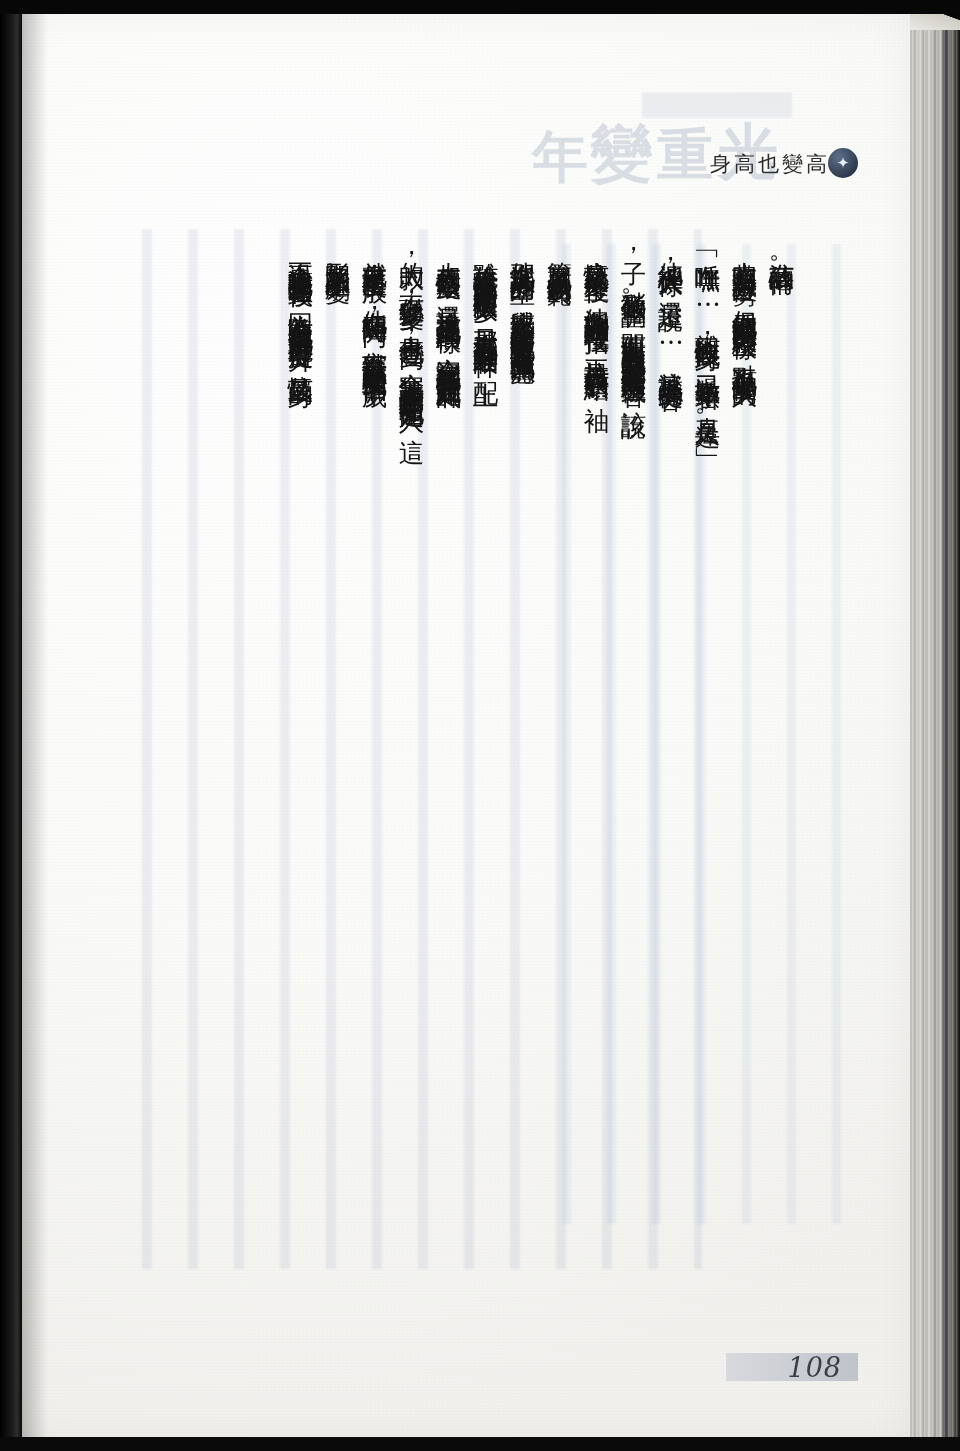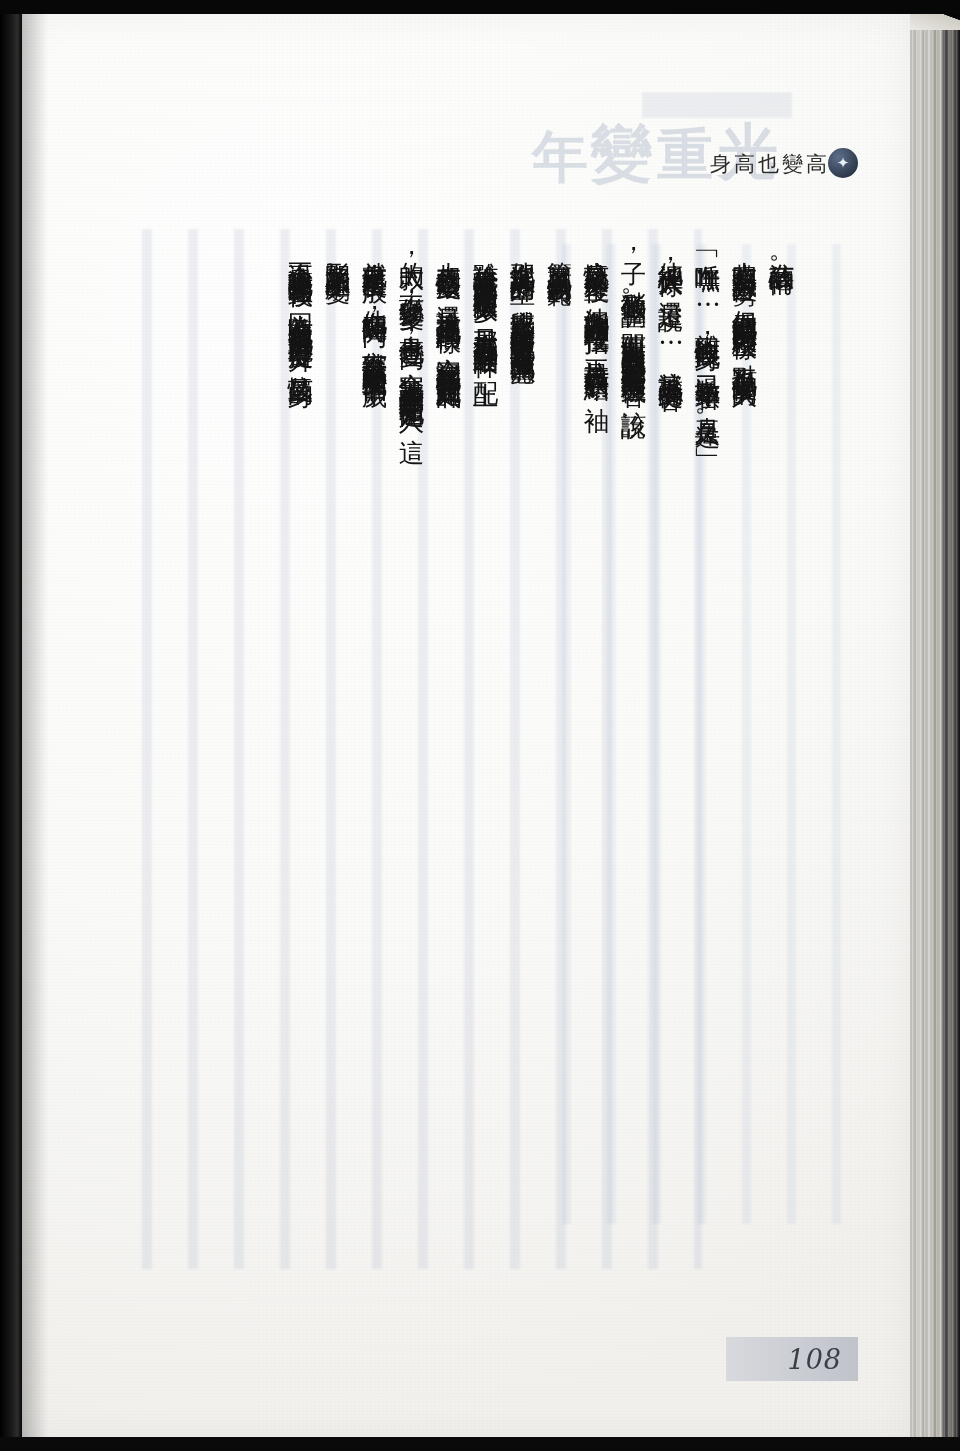--- a/index.html
+++ b/index.html
@@ -187,21 +187,21 @@
     font-family: "DejaVu Serif", serif;
     text-align: left;
   }
 
   
   .folio {
     position: absolute;
     right: 52px;
     bottom: 58px;
     width: 132px;
-    height: 44px;
+    height: 28px;
     background: linear-gradient(90deg, #d7d9dd 0%, #c9ccd2 60%, #bfc3ca 100%);
     display: flex;
     align-items: center;
     justify-content: flex-end;
     padding-right: 16px;
     box-sizing: border-box;
   }
   .folio span {
     font-style: italic;
     font-size: 27px;

